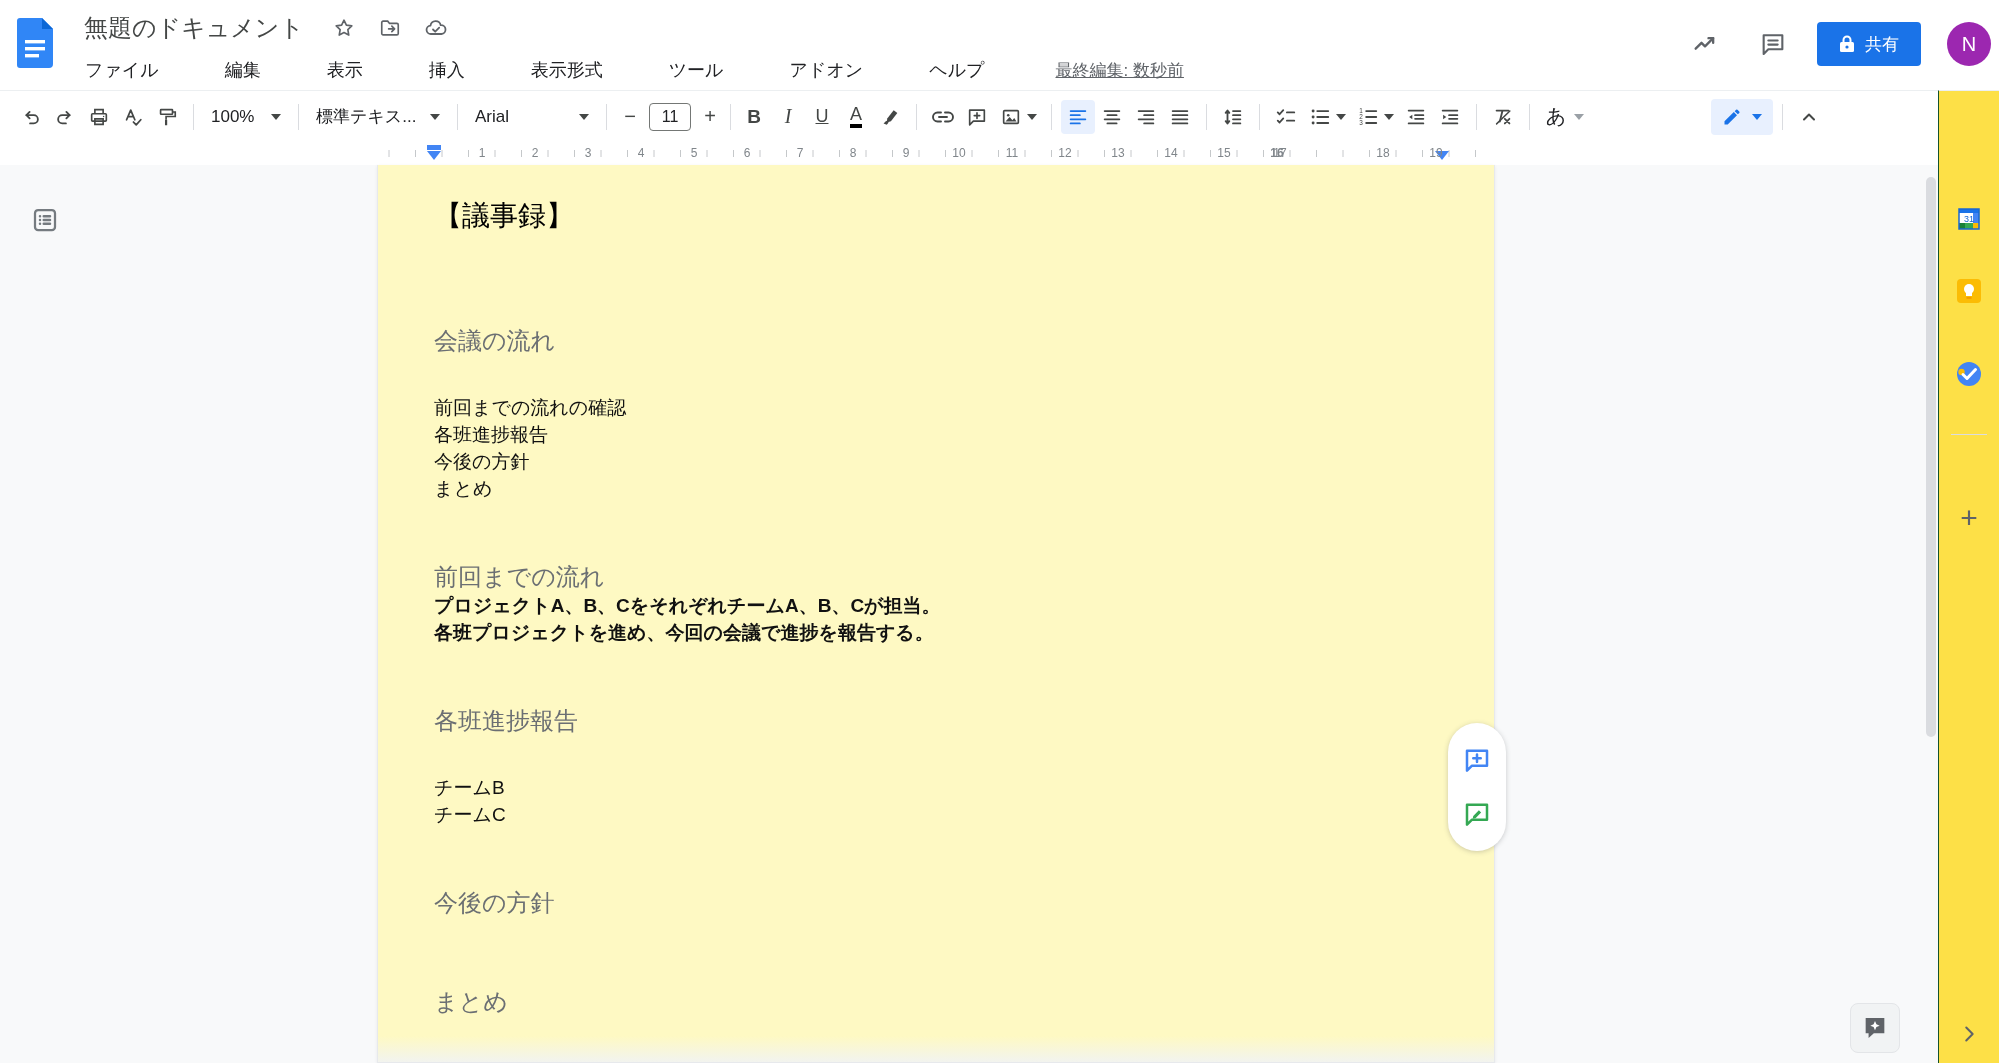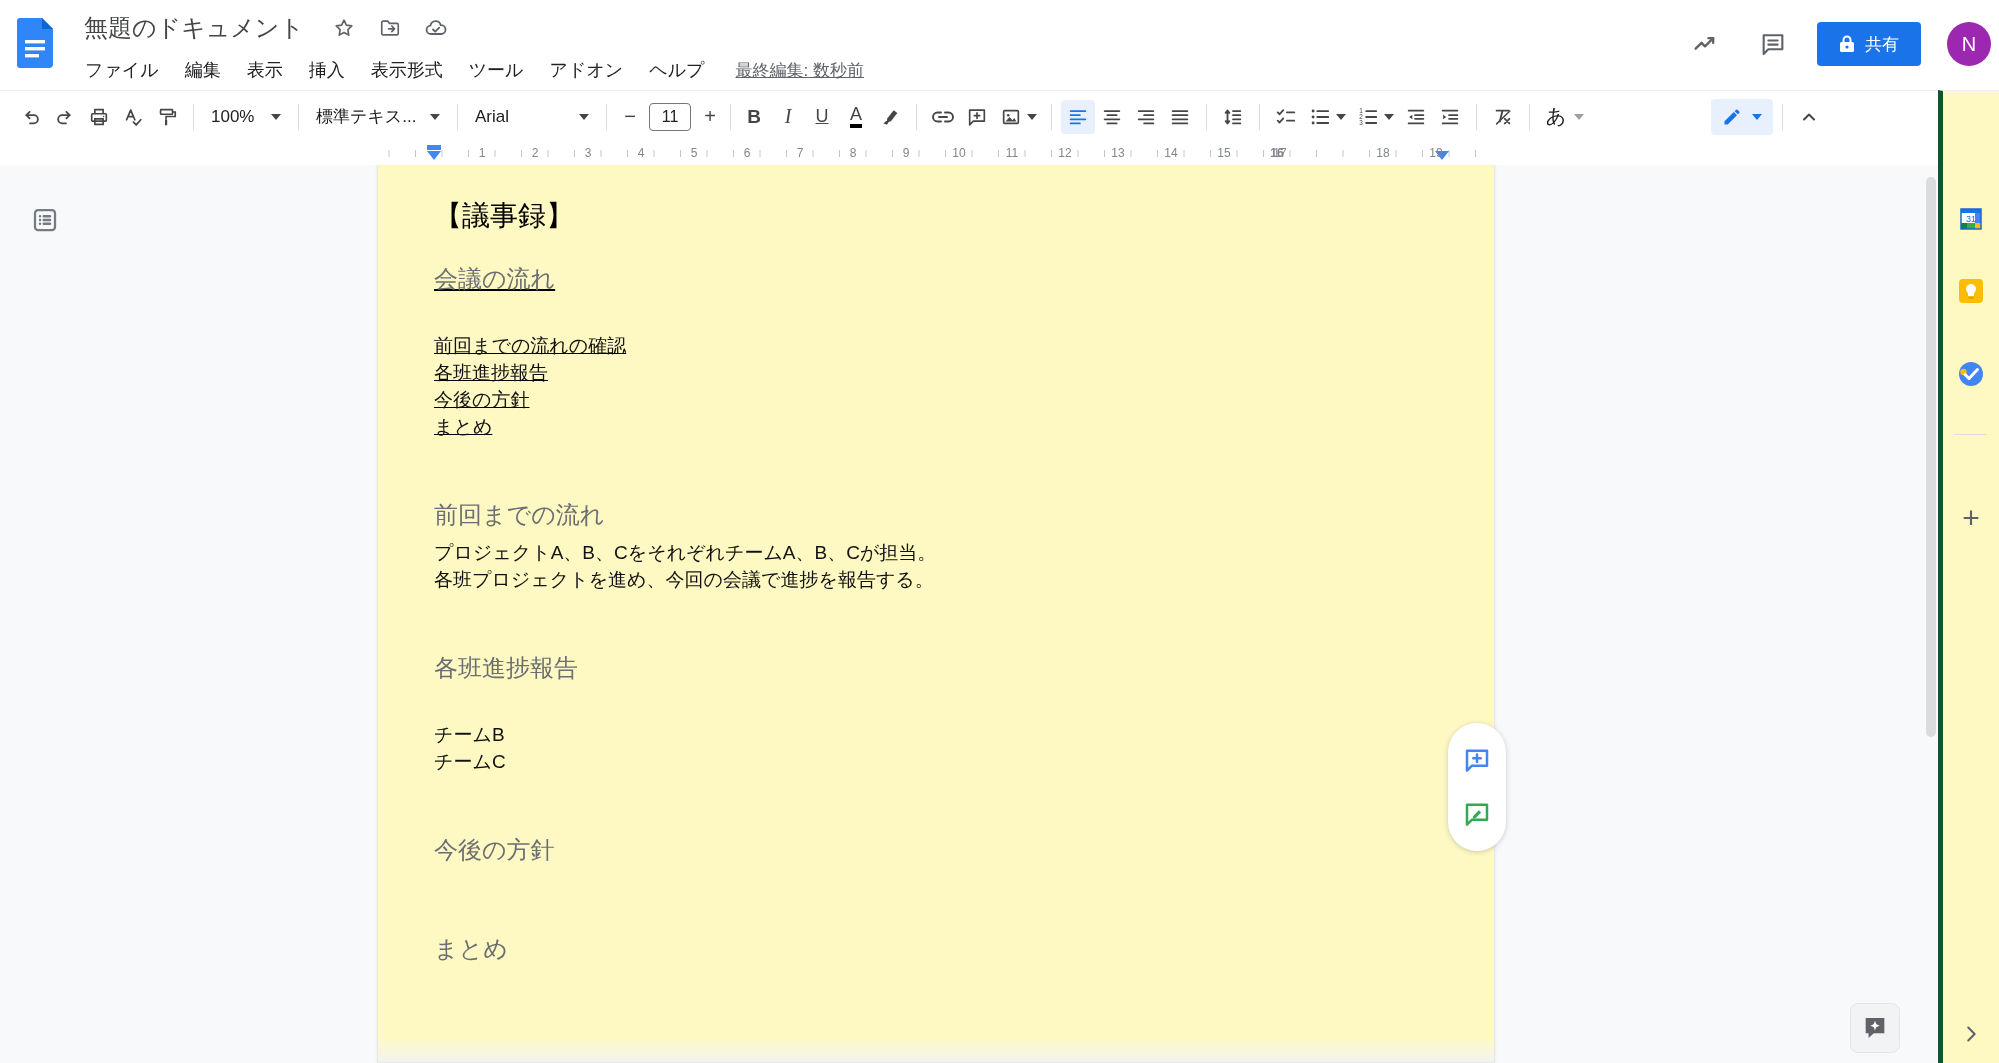--- a/index.html
+++ b/index.html
@@ -6,21 +6,21 @@
   html,body { width:1999px; height:1063px; overflow:hidden; background:#f8f9fa;
     font-family:"Liberation Sans","DejaVu Sans",sans-serif; -webkit-font-smoothing:antialiased; }
 
   
   .header { position:absolute; top:0; left:0; width:1999px; height:90px; background:#fff; }
   .docs-logo { position:absolute; left:17px; top:18px; width:36px; height:50px; }
   .title-row { position:absolute; left:84px; top:10px; height:36px; display:flex; align-items:center; }
   .doc-title { font-size:24px; color:#444746; margin-right:28px; white-space:nowrap; }
   .title-icons { display:flex; align-items:center; gap:22px; color:#5f6368; }
   .title-icons .ic { width:24px; height:24px; display:flex; align-items:center; justify-content:center; cursor:pointer; }
-  .menu-row { position:absolute; left:72px; top:54px; display:flex; align-items:center; }
+  .menu-row { position:absolute; left:72px; top:54px; display:flex; align-items:center;gap:40px; }
   .menu-item { font-size:18px; color:#202124; padding:4px 13px; border-radius:4px; cursor:pointer; }
   .last-edit { font-size:17px; color:#5f6368; text-decoration:underline; margin-left:18px; cursor:pointer; }
   .header-right { position:absolute; right:8px; top:18px; height:52px; display:flex; align-items:center; gap:20px; }
   .hicon { width:48px; height:48px; display:flex; align-items:center; justify-content:center; border-radius:50%; cursor:pointer; }
   .share-btn { display:flex; align-items:center; gap:10px; background:#1a73e8; color:#fff; font-size:17px;
     font-weight:500; border:none; border-radius:4px; height:44px; padding:0 22px; cursor:pointer; }
   .avatar { width:44px; height:44px; border-radius:50%; background:#9c27b0; color:#fff; font-size:20px;
     display:flex; align-items:center; justify-content:center; margin-left:6px; cursor:pointer; }
 
   
@@ -58,42 +58,42 @@
 
   
   .canvas { position:absolute; top:165px; left:0; width:1938px; height:898px; background:#f8f9fa; }
   .page { position:absolute; left:377px; top:0; width:1118px; height:898px; background:#fef9c3;
     border:1px solid #e7e9ec; border-top:none; box-shadow:0 1px 3px rgba(60,64,67,.08); padding:33px 56px 0 56px; }
   .page:after { content:""; position:absolute; left:0; right:0; bottom:0; height:26px;
     background:linear-gradient(to bottom, rgba(248,249,250,0) 0, rgba(241,243,244,.9) 100%); }
   .doc-title-text { font-size:28px; line-height:36px; color:#000; }
   .section .h { font-size:24px; line-height:31px; color:#6b6f73; font-weight:400; }
   .dline { font-size:19px; line-height:27px; color:#111; }
-  .section-0 { margin-top:29px;text-decoration:underline; } .section-0 .lines { margin-top:38px; }
-  .section-1 { margin-top:59px; } .section-1 .lines { margin-top:9px; }
+  .section-0 { margin-top:91px; } .section-0 .lines { margin-top:38px; }
+  .section-1 { margin-top:59px; } .section-1 .lines { margin-top:0;font-weight:bold; }
   .section-2 { margin-top:59px; } .section-2 .lines { margin-top:38px; }
   .section-3 { margin-top:59px; }
   .section-4 { margin-top:68px; }
   .sel-block { display:inline-block; width:12px; height:24px; background:#b3d0f7; vertical-align:-5px; margin-left:2px; }
 
   .outline-btn { position:absolute; left:30px; top:40px; width:34px; height:34px; color:#757b80; cursor:pointer; }
 
   .margin-pill { position:absolute; left:1448px; top:558px; width:58px; height:128px; background:#fff;
     border-radius:30px; box-shadow:0 1px 5px rgba(60,64,67,.25); display:flex; flex-direction:column;
     align-items:center; justify-content:space-evenly; }
   .margin-pill .mbtn { width:32px; height:32px; display:flex; align-items:center; justify-content:center; cursor:pointer; }
 
   .explore-btn { position:absolute; left:1850px; top:838px; width:50px; height:50px; background:#f1f3f4;
     border:1px solid #e3e5e8; border-radius:8px; display:flex; align-items:center; justify-content:center; cursor:pointer; }
 
   .scrollbar { position:absolute; left:1926px; top:12px; width:10px; height:560px; background:#dadce0; border-radius:5px; }
 
   
-  .side-panel { position:absolute; top:90px; right:0; width:61px; height:973px; background:#fef9c3;
-    border-left:5px solid #14532d; border-top:1px solid #eceff1; }
+  .side-panel { position:absolute; top:90px; right:0; width:61px; height:973px; background:#fde047;
+    border-left:1px solid #14532d; border-top:1px solid #eceff1; }
   .sp-icon { position:absolute; left:50%; transform:translateX(-50%); width:30px; height:30px; cursor:pointer;
     display:flex; align-items:center; justify-content:center; }
   .sp-divider { position:absolute; left:12px; right:12px; top:343px; height:1px; background:#dadce0; }
   .sp-plus { position:absolute; left:50%; transform:translateX(-50%); top:410px; font-size:30px; color:#5f6368;
     cursor:pointer; font-weight:300; }
   .sp-chevron { position:absolute; left:50%; transform:translateX(-50%); bottom:14px; cursor:pointer; color:#5f6368; }
 </style>
 </head>
 <body>
 

